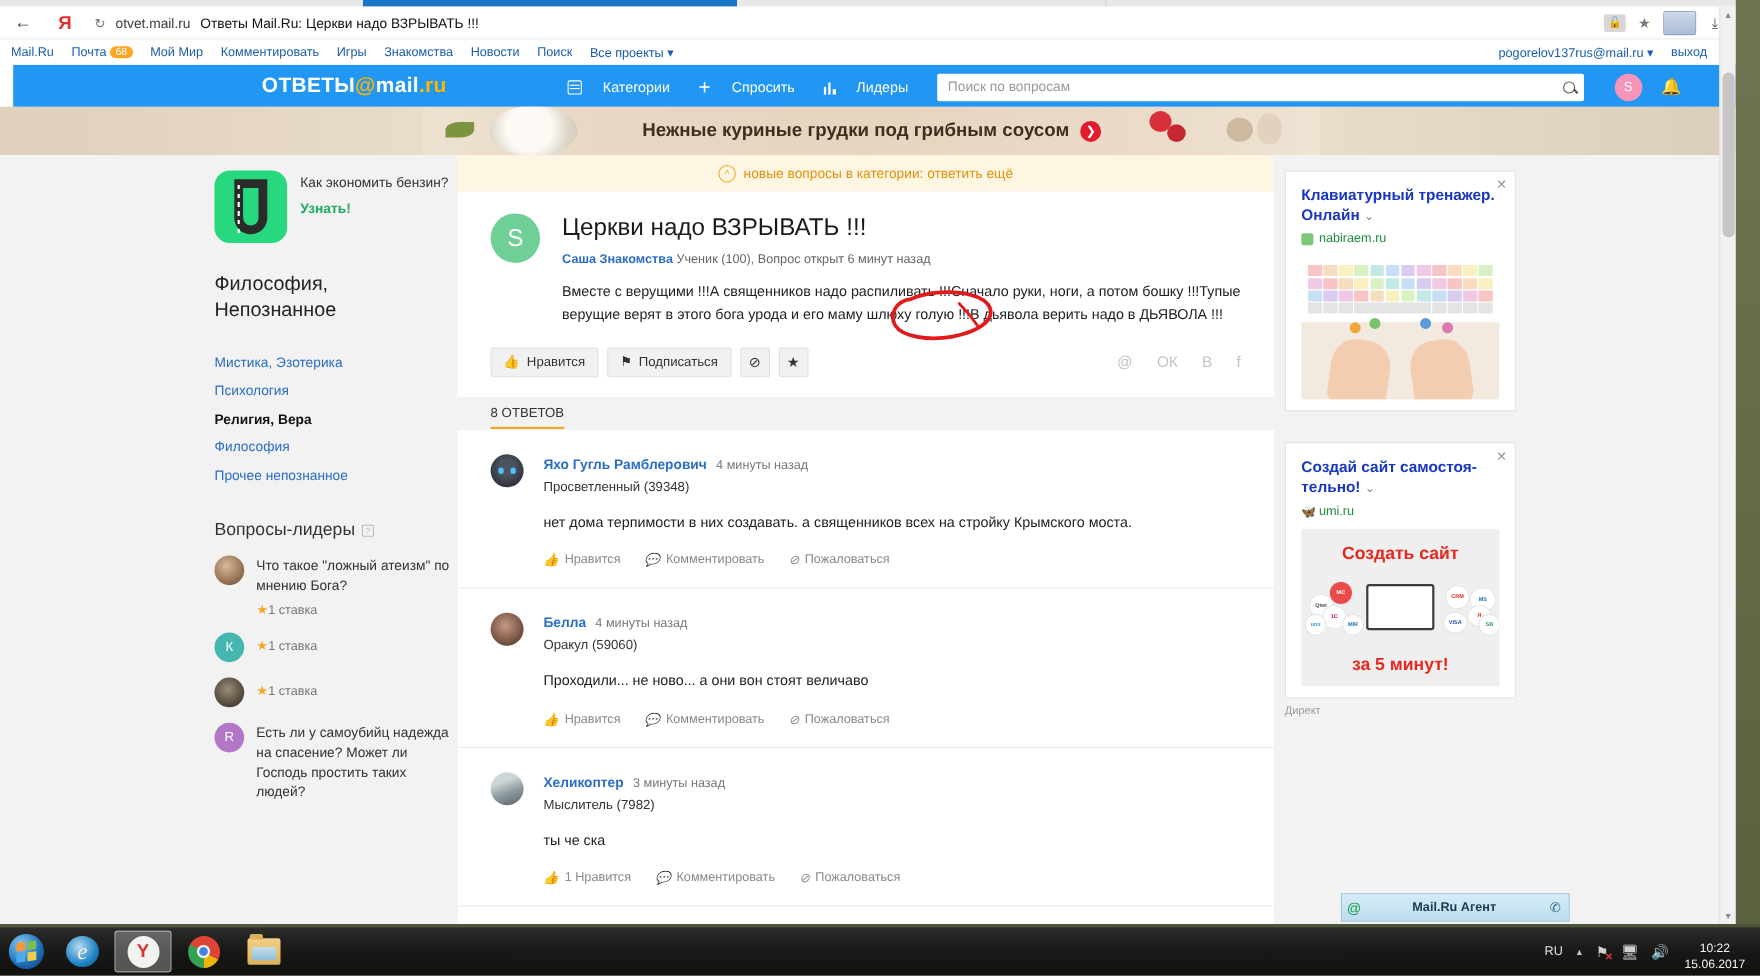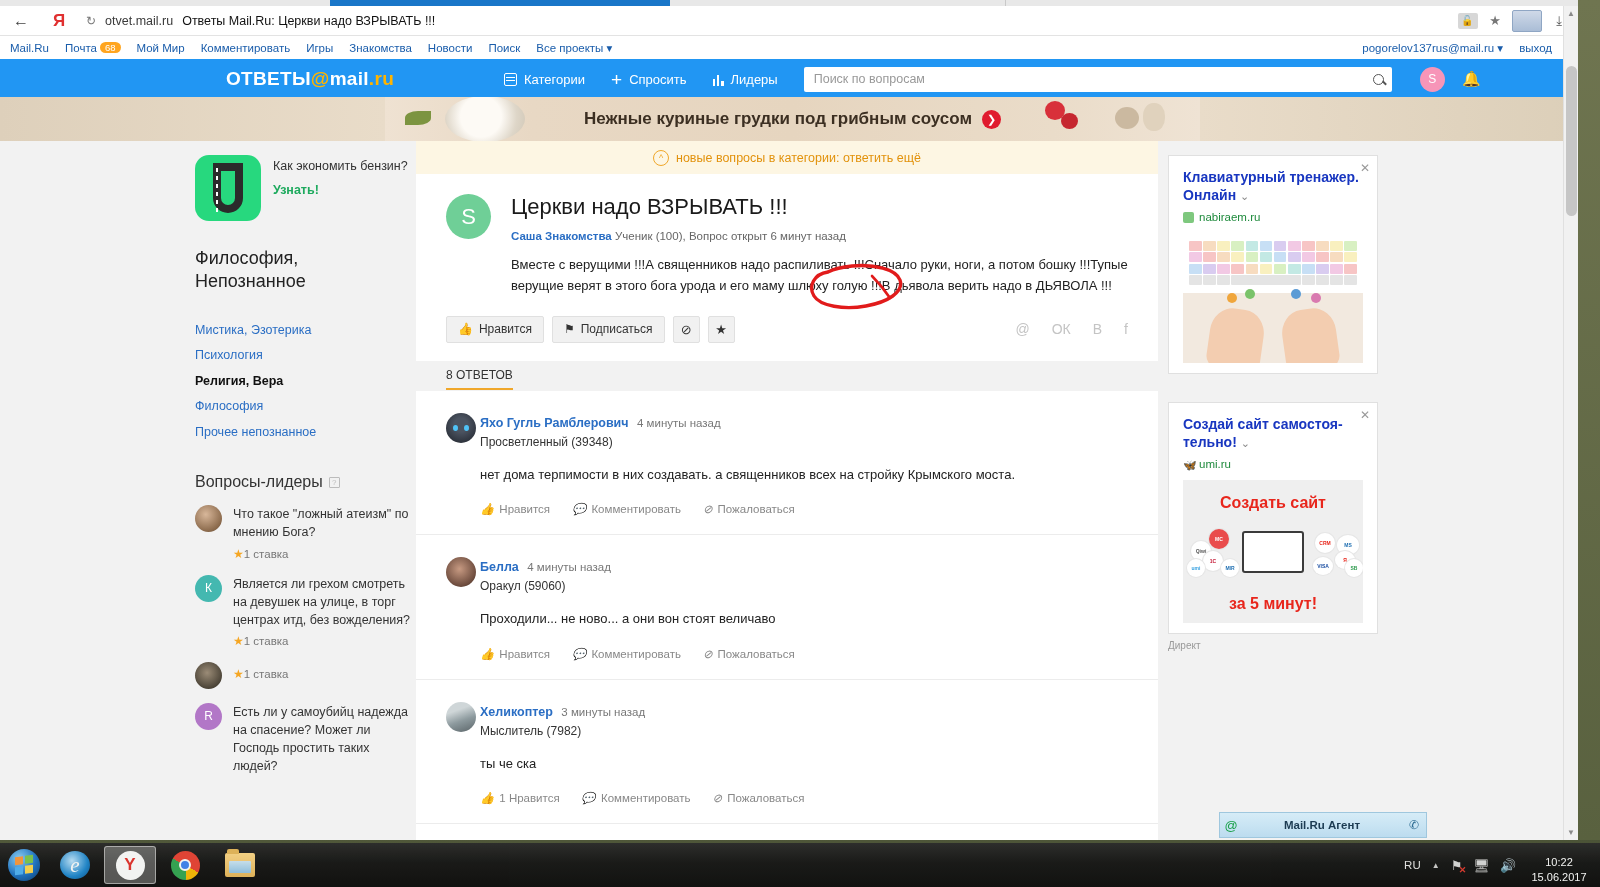--- a/index.html
+++ b/index.html
@@ -81,31 +81,31 @@
   .mn-badge {
     display:inline-block; background:#ffa51f; color:#fff; border-radius:8px;
     padding:0 5px; font-size:9.5px; margin-left:3px; vertical-align:1px;
   }
   .mailnav .spacer { flex:1; }
   .mn-user { color:#1a5dab; margin-right:14px; }
   .mn-exit { color:#1a5dab; }
 
   
   .otvhdr {
-    position:absolute; left:0; top:59px; width:1578px; height:40px;
+    position:absolute; left:12px; top:59px; width:1578px; height:40px;
     background:#2196f3; display:flex; align-items:center;
   }
   .otv-logo {
     margin-left:226px; font-size:19px; font-weight:bold; letter-spacing:.3px;
     color:#ffffff; white-space:nowrap;
   }
   .otv-logo .at { color:#ffb400; }
   .otv-logo .ru { color:#ffb400; }
   .otv-menu { display:flex; align-items:center; margin-left:110px; gap:26px; }
-  .otv-mi { display:flex; align-items:center; gap:7px; color:#fff; font-size:13px; white-space:nowrap;justify-content:space-between; }
+  .otv-mi { display:flex; align-items:center; gap:19px; color:#fff; font-size:13px; white-space:nowrap;justify-content:space-between; }
   .ic-grid {
     width:13px; height:13px; border:1.6px solid #fff; border-radius:2px; position:relative;
   }
   .ic-grid:before, .ic-grid:after {
     content:""; position:absolute; background:#fff; left:1px; right:1px; height:1.4px;
   }
   .ic-grid:before { top:3px; } .ic-grid:after { top:6.5px; }
   .ic-plus { font-size:19px; line-height:13px; font-weight:300; }
   .ic-bars { display:flex; align-items:flex-end; gap:1.6px; height:13px; }
   .ic-bars i { width:2.6px; background:#fff; display:block; }
@@ -248,21 +248,21 @@
   .btn.sq { padding:0; width:27px; justify-content:center; font-size:13px; }
   .socials { margin-left:auto; display:flex; gap:22px; color:#c4c4c4; font-size:14px; align-items:center; }
 
   .ans-count-bar {
     background:#f2f2f2; height:30px; display:flex; align-items:center; padding-left:30px;
   }
   .ans-count {
     font-size:12px; color:#333; border-bottom:2px solid #f0a72a; padding-bottom:6px; padding-top:6px;
   }
   .answers { background:#fff; }
-  .answer { padding:22px 30px 18px 30px; border-bottom:1px solid #ececec; display:flex; gap:4px; }
+  .answer { padding:22px 30px 18px 30px; border-bottom:1px solid #ececec; display:flex; gap:18px; }
   .aav { width:30px; height:30px; border-radius:50%; flex:none; }
   .aav.a1 { background:radial-gradient(circle at 50% 40%, #4b5360 30%, #2a2f38 80%); position:relative; }
   .aav.a1:before, .aav.a1:after {
     content:""; position:absolute; top:12px; width:5px; height:6px; background:#4fc3f7; border-radius:50%;
   }
   .aav.a1:before { left:7px; } .aav.a1:after { right:7px; }
   .aav.a2 { background:radial-gradient(circle at 45% 40%, #c79a82, #6b4a3c 70%, #2f2420); }
   .aav.a3 { background:linear-gradient(160deg,#cfd6d8 30%, #8d9a9e 60%, #5a6468); }
   .aname { font-size:12.5px; color:#2a6ec4; font-weight:bold; display:inline; }
   .atime { font-size:11.5px; color:#777; margin-left:4px; }
@@ -515,21 +515,20 @@
         <div class="leader">
           <div class="lav img1"></div>
           <div>
             <div class="ltxt">Что такое "ложный атеизм" по мнению Бога?</div>
             <div class="lstake"><span class="star">★</span><span>1 ставка</span></div>
           </div>
         </div>
         <div class="leader">
           <div class="lav letter teal">К</div>
           <div>
-            <div class="ltxt">Является ли грехом смотреть на девушек на улице, в торг центрах итд, без вожделения?</div>
             <div class="lstake"><span class="star">★</span><span>1 ставка</span></div>
           </div>
         </div>
         <div class="leader">
           <div class="lav img2"></div>
           <div>
             <div class="lstake"><span class="star">★</span><span>1 ставка</span></div>
           </div>
         </div>
         <div class="leader">

